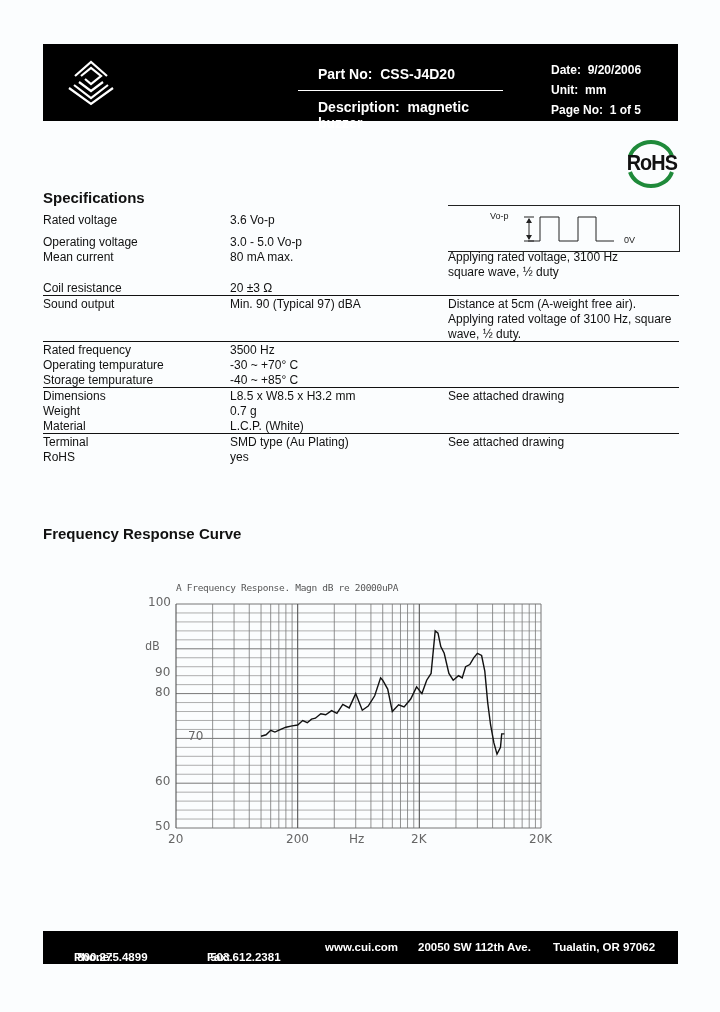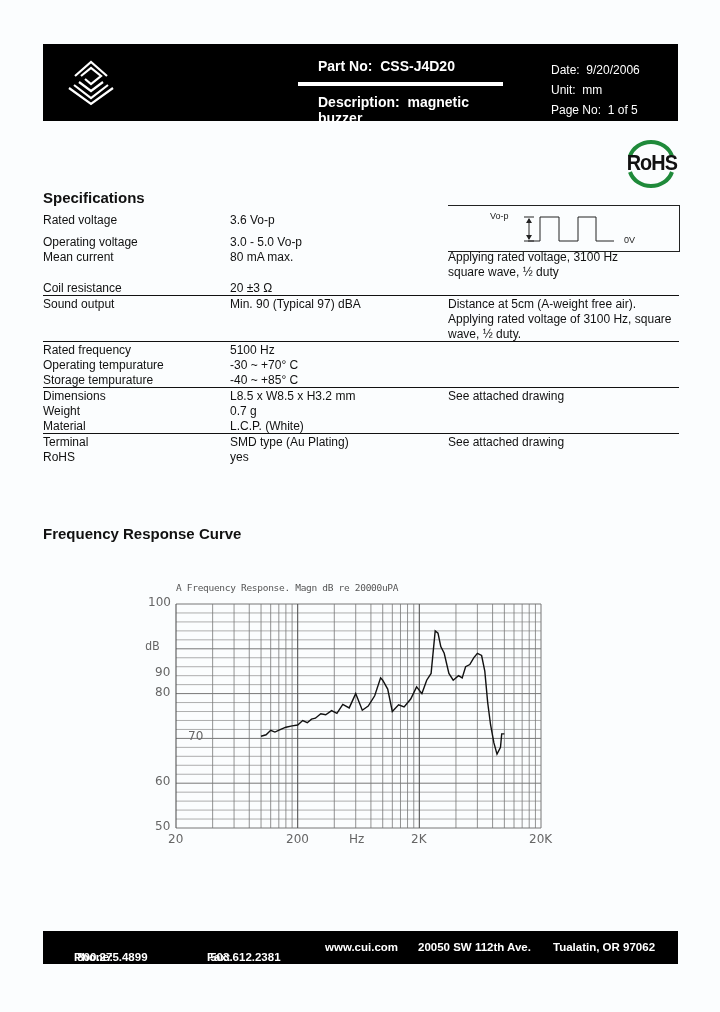--- a/index.html
+++ b/index.html
@@ -8,23 +8,23 @@
     font-family: "Liberation Sans", sans-serif; color: #111; overflow: hidden;
   }
   .header {
     position: absolute; left: 43px; top: 44px; width: 635px; height: 77px; background: #000; color: #fff;
   }
   .logo { position: absolute; left: 18px; top: 10px; width: 60px; height: 52px; }
   .logo-text { position: absolute; left: 90px; top: 20px; font-size: 32px; letter-spacing: 1px; color: #fff; }
   .logo-text b { font-weight: bold; }
   .logo-text span.thin { font-weight: normal; letter-spacing: 2px; }
   .hdr-mid { position: absolute; left: 255px; top: 14px; width: 205px; font-size: 14px; font-weight: bold; }
-  .hdr-mid .row1 { height: 24px; border-bottom: 4px solid #ffffff; padding-left: 20px; }
+  .hdr-mid .row1 { height: 24px; border-bottom: 1px solid #ffffff; padding-left: 20px; margin-top: 8px; }
   .hdr-mid .row2 { padding-left: 20px; padding-top: 8px; }
-  .hdr-right { position: absolute; left: 508px; top: 16px; font-size: 12px; font-weight: normal; line-height: 20px; }
+  .hdr-right { position: absolute; left: 508px; top: 16px; font-size: 12px; font-weight: bold; line-height: 20px; }
   .rohs { position: absolute; left: 620px; top: 138px; width: 62px; height: 52px; }
   .h2 { position: absolute; font-size: 15px; font-weight: bold; }
   .spec { position: absolute; left: 43px; top: 213px; width: 636px; font-size: 12px; }
   .srow { position: relative; width: 636px; }
   .srow .c1 { position: absolute; left: 0; }
   .srow .c2 { position: absolute; left: 187px; }
   .srow .c3 { position: absolute; left: 405px; width: 230px; line-height: 15px; }
   .rule { position: absolute; left: 0; width: 636px; height: 1px; background: #111; }
   .wavebox { position: absolute; left: 448px; top: 205px; width: 231px; height: 45px; border: 1px solid #222; border-left: none; }
   .footer {
@@ -105,21 +105,21 @@
   </div>
   <div class="rule" style="top:82px;"></div>
   <div class="srow" style="top:84px;position:absolute;">
     <span class="c1">Sound output</span>
     <span class="c2">Min. 90 (Typical 97) dBA</span>
     <span class="c3">Distance at 5cm (A-weight free air). Applying rated voltage of 3100 Hz, square wave, ½ duty.</span>
   </div>
   <div class="rule" style="top:128px;"></div>
   <div class="srow" style="top:130px;position:absolute;">
     <span class="c1">Rated frequency</span>
-    <span class="c2">5100 Hz</span>
+    <span class="c2">3500 Hz</span>
   </div>
   <div class="srow" style="top:145px;position:absolute;">
     <span class="c1">Operating tempurature</span>
     <span class="c2">-30 ~ +70° C</span>
   </div>
   <div class="srow" style="top:160px;position:absolute;">
     <span class="c1">Storage tempurature</span>
     <span class="c2">-40 ~ +85° C</span>
   </div>
   <div class="rule" style="top:174px;"></div>

